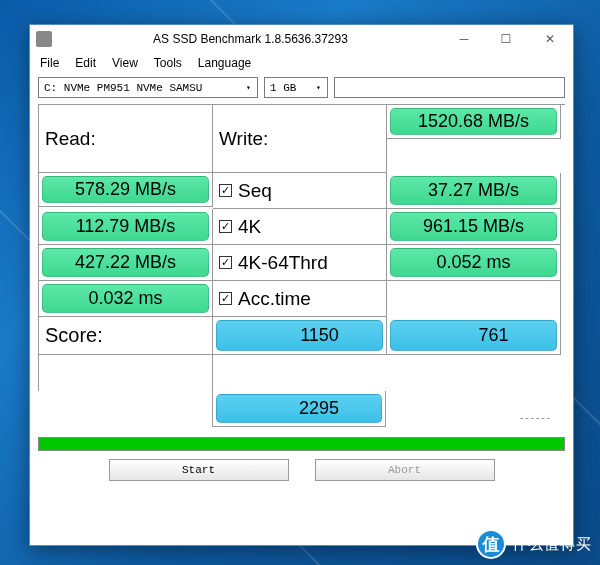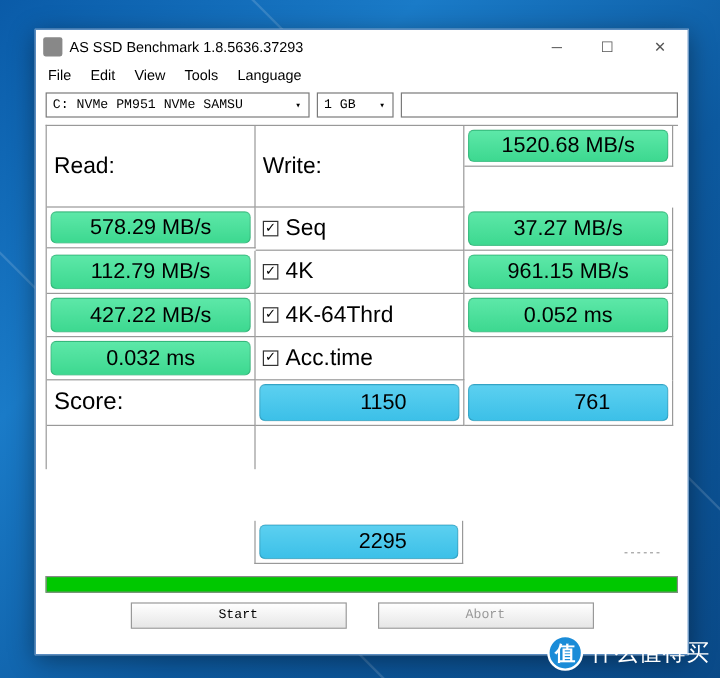--- a/index.html
+++ b/index.html
@@ -19,20 +19,21 @@
     }
     .window {
       position: absolute;
       top: 24px; left: 29px;
       width: 545px; height: 522px;
       background: #fff;
       border: 1px solid #5a8cc0;
       box-shadow: 0 4px 20px rgba(0,0,0,0.4);
       display: flex;
       flex-direction: column;
+      text-align: center;
     }
     .titlebar {
       height: 28px;
       display: flex;
       align-items: center;
       padding: 0 0 0 6px;
       font-size: 12px;
     }
     .titlebar-icon {
       width: 16px; height: 16px;
@@ -136,21 +137,20 @@
       font-size: 18px;
       color: #000;
       border: 1px solid rgba(0,0,0,0.15);
     }
     .pill.green { background: linear-gradient(#5de8a8, #3dd890); }
     .pill.blue { background: linear-gradient(#5cd0f0, #3cc0e8); padding-left: 40px; }
     .cell.score { height: 38px; font-size: 20px; }
     .totalrow {
       display: grid;
       grid-template-columns: 174px 174px 174px;
-      margin-top: 43px;
     }
     .totalcell {
       height: 36px;
       border-right: 1px solid #999;
       border-bottom: 1px solid #999;
       border-left: 1px solid #999;
       padding: 3px;
     }
     .totalcell.empty {
       border: none;
@@ -193,21 +193,21 @@
     .wm-circle {
       width: 30px; height: 30px;
       border-radius: 50%;
       background: #1a8cd8;
       color: #fff;
       display: flex; align-items: center; justify-content: center;
       font-size: 17px;
       font-weight: bold;
       border: 2px solid #fff;
     }
-    .wm-text { color: #fff; font-size: 19px; font-weight: 500; letter-spacing: 1px; }
+    .wm-text { color: #fff; font-size: 15px; font-weight: 500; letter-spacing: 1px; }
   </style>
 </head>
 <body>
 
 <div class="bg-light" style="top:-80px;left:-80px;"></div>
 <div class="bg-light" style="bottom:-120px;right:-50px;"></div>
 
 <div class="window">
 
   <div class="titlebar">

